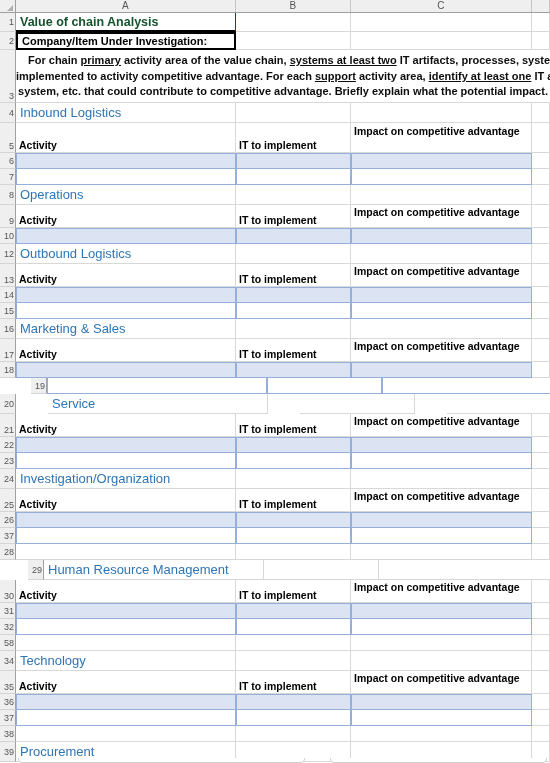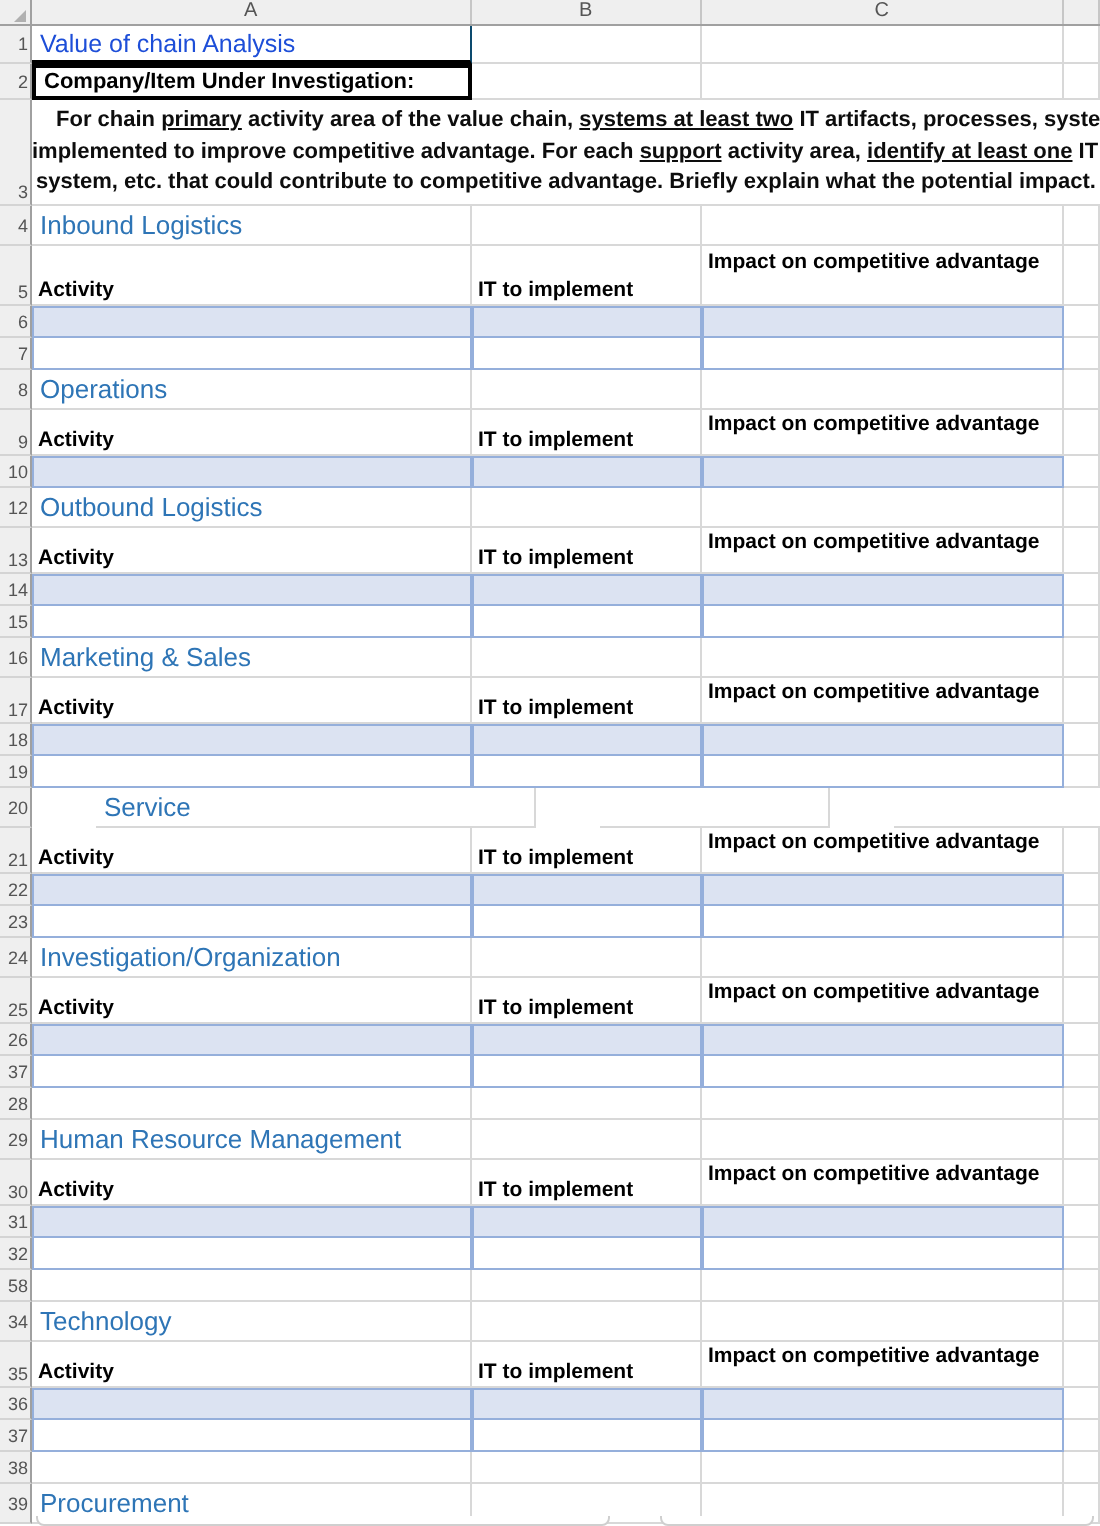--- a/index.html
+++ b/index.html
@@ -97,22 +97,22 @@
   .cell.a { width: 220px; min-width: 220px; }
   .cell.b { width: 115px; min-width: 115px; }
   .cell.c { width: 181px; min-width: 181px; }
   .cell.d { width: 18px;  min-width: 18px; }
 
   
   .r-title .cell.a {
     border-right: 1px solid #0c4a6e;
     border-bottom: 2px solid #000000;
     font-size: 12.5px;
-    font-weight: normal;
-    color: #1d4ed8;
+    font-weight: bold;
+    color: #14532d;
     padding: 0 0 0 4px;
     display: flex;
     align-items: center;
   }
   .r-subtitle .cell.a {
     border: 2px solid #000000;
     font-size: 11px;
     font-weight: bold;
     color: #000000;
     padding: 0 0 0 4px;
@@ -254,21 +254,21 @@
   <div class="row r-instr" style="height:53px">
     <div class="rowhead" style="align-items:flex-end;padding-bottom:1px">3</div>
     <div class="cell a"></div>
     <div class="cell b"></div>
     <div class="cell c"></div>
     <div class="cell d"></div>
   </div>
 
   <div class="instr-wrap">
     <div class="instr-text"><span>For chain </span><u>primary</u><span> activity area of the value chain, </span><u>systems at least two</u><span> IT artifacts, processes, systems, etc. that could</span></div>
-    <div class="instr-text" style="padding-left:0"><span>implemented to improve competitive advantage. For each </span><u>support</u><span> activity area, </span><u>identify at least one</u><span> IT artifact, proc</span></div>
+    <div class="instr-text" style="padding-left:0"><span>implemented to activity competitive advantage. For each </span><u>support</u><span> activity area, </span><u>identify at least one</u><span> IT artifact, proc</span></div>
     <div class="instr-text" style="padding-left:0">system, etc. that could contribute to competitive advantage. Briefly explain what the potential impact.</div>
   </div>
 
   <div id="sections-host">
       <div class="row r-section" style="height: 20px;">
         <div class="rowhead">4</div>
         <div class="cell a">Inbound Logistics</div>
         <div class="cell b"></div>
         <div class="cell c"></div>
         <div class="cell d"></div>
@@ -357,21 +357,21 @@
         <div class="cell c" style="padding-top: 1px;">Impact on competitive advantage</div>
         <div class="cell d"></div>
       </div>
       <div class="row r-fill" style="height: 16px;">
         <div class="rowhead">18</div>
         <div class="cell a"></div>
         <div class="cell b"></div>
         <div class="cell c"></div>
         <div class="cell d"></div>
       </div>
-      <div class="row r-blank" style="height: 16px;">
+      <div class="row r-blank" style="height: 16px; margin-left: 31px;">
         <div class="rowhead">19</div>
         <div class="cell a"></div>
         <div class="cell b"></div>
         <div class="cell c"></div>
         <div class="cell d"></div>
       </div>
       <div class="row r-section" style="height: 20px; gap: 32px;">
         <div class="rowhead">20</div>
         <div class="cell a">Service</div>
         <div class="cell b"></div>
@@ -427,21 +427,21 @@
         <div class="cell c"></div>
         <div class="cell d"></div>
       </div>
       <div class="row r-spacer" style="height: 16px;">
         <div class="rowhead">28</div>
         <div class="cell a"></div>
         <div class="cell b"></div>
         <div class="cell c"></div>
         <div class="cell d"></div>
       </div>
-      <div class="row r-section" style="height: 20px;">
+      <div class="row r-section" style="height: 20px; padding-left: 28px;">
         <div class="rowhead">29</div>
         <div class="cell a">Human Resource Management</div>
         <div class="cell b"></div>
         <div class="cell c"></div>
         <div class="cell d"></div>
       </div>
       <div class="row r-labels" style="height: 23px;">
         <div class="rowhead" style="align-items: flex-end; padding-bottom: 1px;">30</div>
         <div class="cell a">Activity</div>
         <div class="cell b">IT to implement</div>

